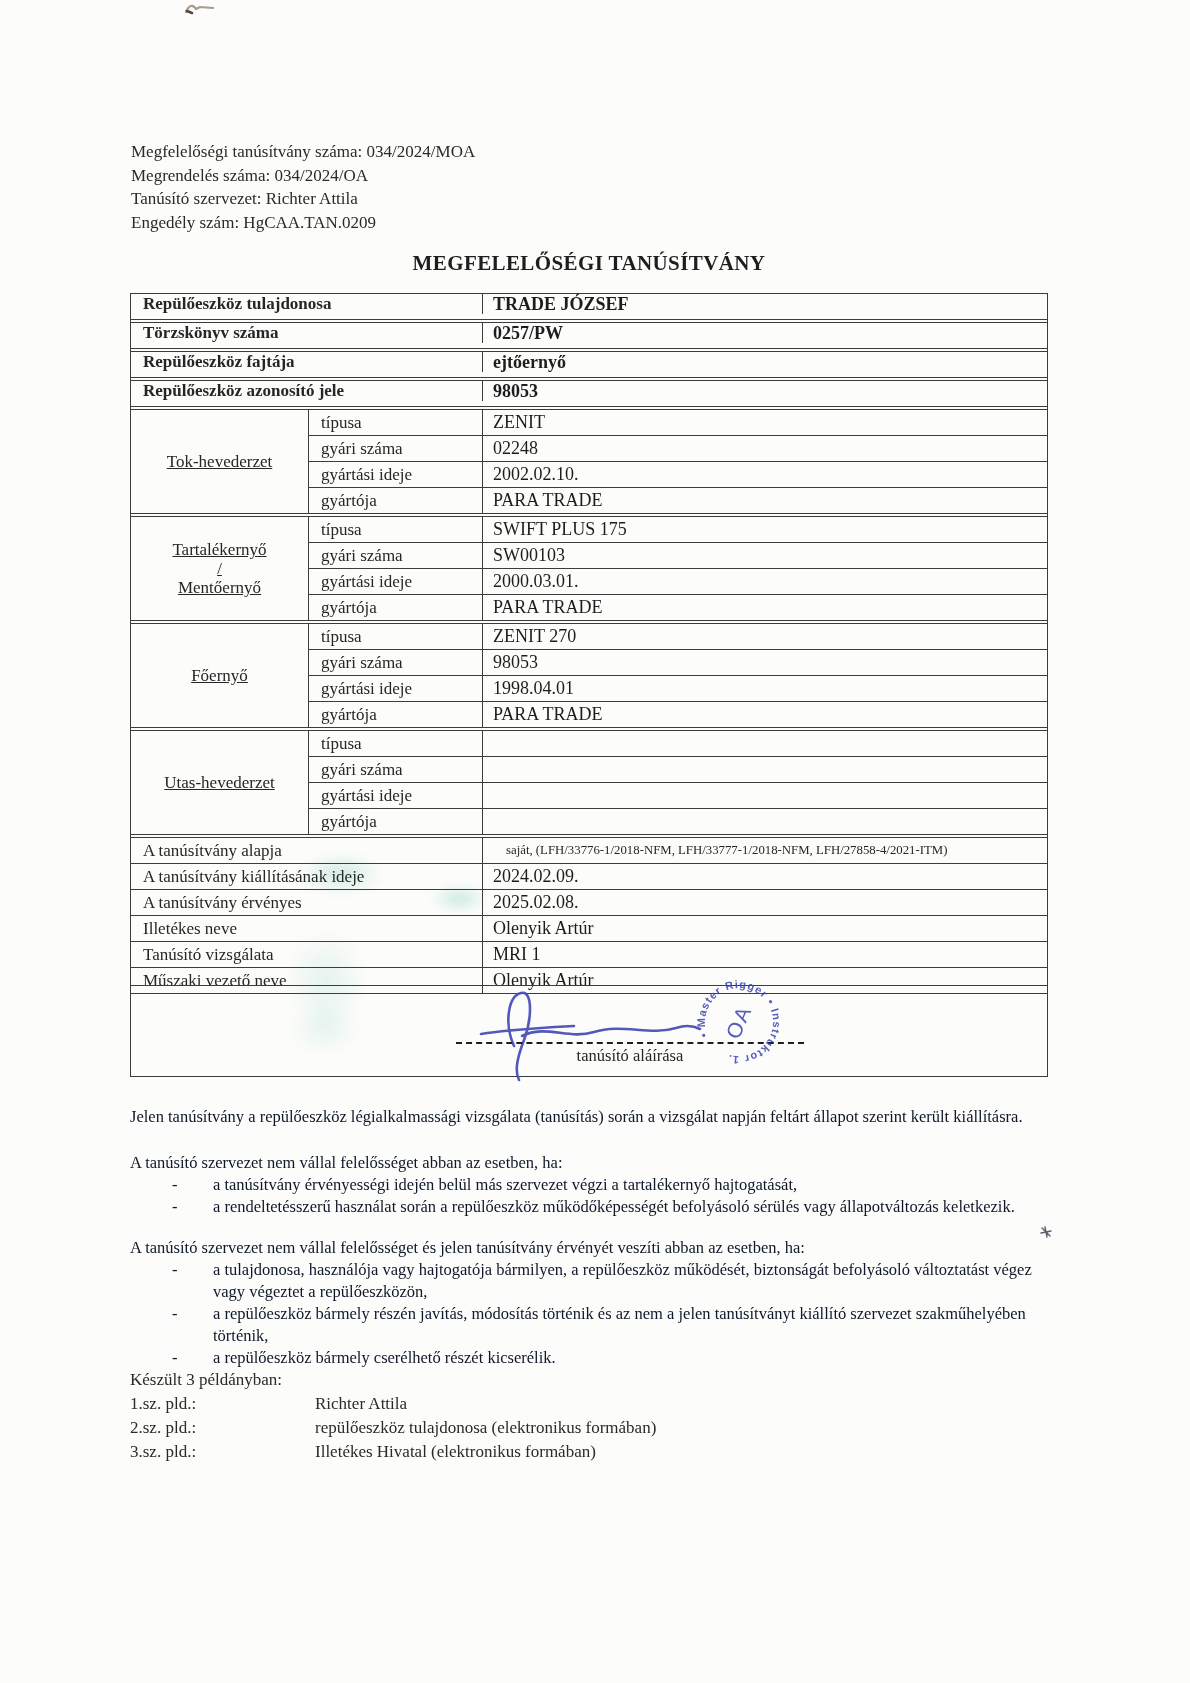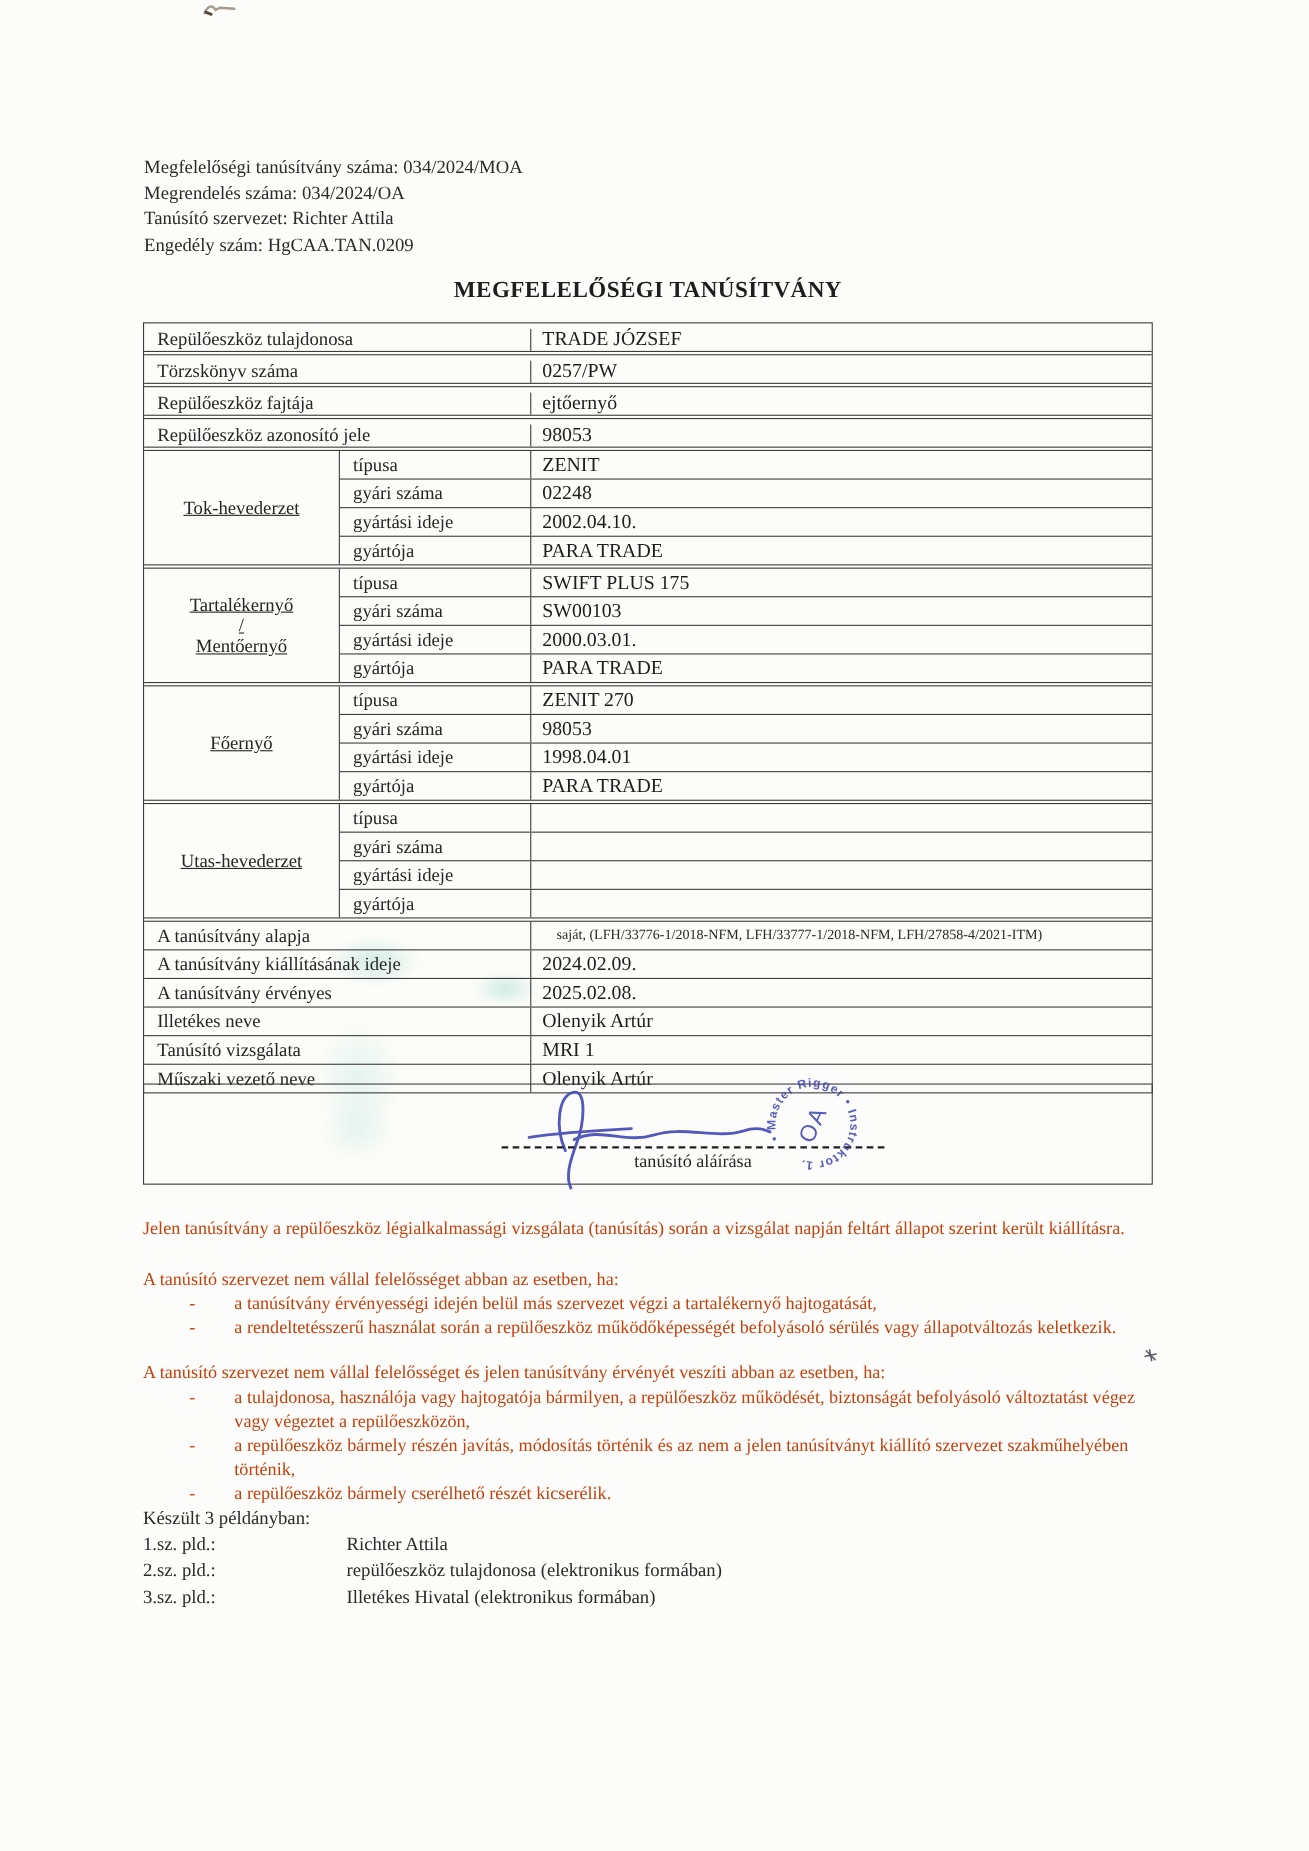--- a/index.html
+++ b/index.html
@@ -14,21 +14,21 @@
   
   .title{
     position:absolute; left:130px; top:251px; width:918px;
     text-align:center; font-size:21px; font-weight:bold; letter-spacing:.4px; color:#1e1e1e;
   }
   
   .cert-table{
     position:absolute; left:130px; top:293px; width:918px;
     border:1.8px solid #3c3c3c; box-sizing:border-box; background:transparent;
   }
-  .trow{display:flex; height:25px; align-items:flex-end;}
+  .trow{display:flex; height:25px; align-items:flex-start;font-weight:bold;}
   .trow + .trow{border-top:4px double #3c3c3c;}
   .lcell{
     width:352px; box-sizing:border-box; border-right:1.4px solid #3c3c3c;
     padding-left:12px; font-size:17px; display:flex; align-items:center; color:#262626;
   }
   .vcell{
     flex:1; padding-left:10px; font-size:18px; display:flex; align-items:center; color:#1d1d1d;
   }
   .vcell.small{font-size:12.8px; padding-left:23px; color:#262626;}
   .tgroup{display:flex; border-top:4px double #3c3c3c;}
@@ -50,21 +50,21 @@
   
   .sigbox{
     position:absolute; left:130px; top:985px; width:918px; height:92px;
     border:1.6px solid #3c3c3c; box-sizing:border-box;
   }
   .dashline{position:absolute; left:325px; top:56px; width:348px; border-top:2.4px dashed #1f1f1f;}
   .sigcaption{position:absolute; left:325px; top:60px; width:348px; text-align:center; font-size:16.5px; color:#262626;}
   .sig-svg{position:absolute; left:295px; top:-4px;}
   .stamp-svg{position:absolute; left:556px; top:-16px; opacity:.85; transform:rotate(-24deg);}
   
-  .para{position:absolute; left:130px; width:928px; font-size:16.5px; line-height:22px; color:#c2410c;}
+  .para{position:absolute; left:130px; width:928px; font-size:16.5px; line-height:22px; color:#0f172a;}
   .brow{display:flex;}
   .bdash{padding-left:42px; width:41px; box-sizing:content-box; flex:none;}
   .btext{flex:1;}
   
   .copies{position:absolute; left:130px; top:1368px; width:800px; font-size:17px; line-height:24px; color:#2a2a2a;}
   .crow{display:flex;}
   .cnum{width:185px; flex:none;}
   
   .smudge{position:absolute; border-radius:50%; filter:blur(3px); pointer-events:none;}
   .sm1{left:298px; top:852px; width:85px; height:44px; background:radial-gradient(closest-side, rgba(110,200,178,.30), rgba(110,200,178,0));}
@@ -125,21 +125,21 @@
         <div class="srow">
           <div class="scell">típusa</div>
           <div class="vcell">ZENIT</div>
         </div>
         <div class="srow">
           <div class="scell">gyári száma</div>
           <div class="vcell">02248</div>
         </div>
         <div class="srow">
           <div class="scell">gyártási ideje</div>
-          <div class="vcell">2002.04.10.</div>
+          <div class="vcell">2002.02.10.</div>
         </div>
         <div class="srow">
           <div class="scell">gyártója</div>
           <div class="vcell">PARA TRADE</div>
         </div>
       </div>
     </div>
 
     <div class="tgroup">
       <div class="gcell">Tartalékernyő

